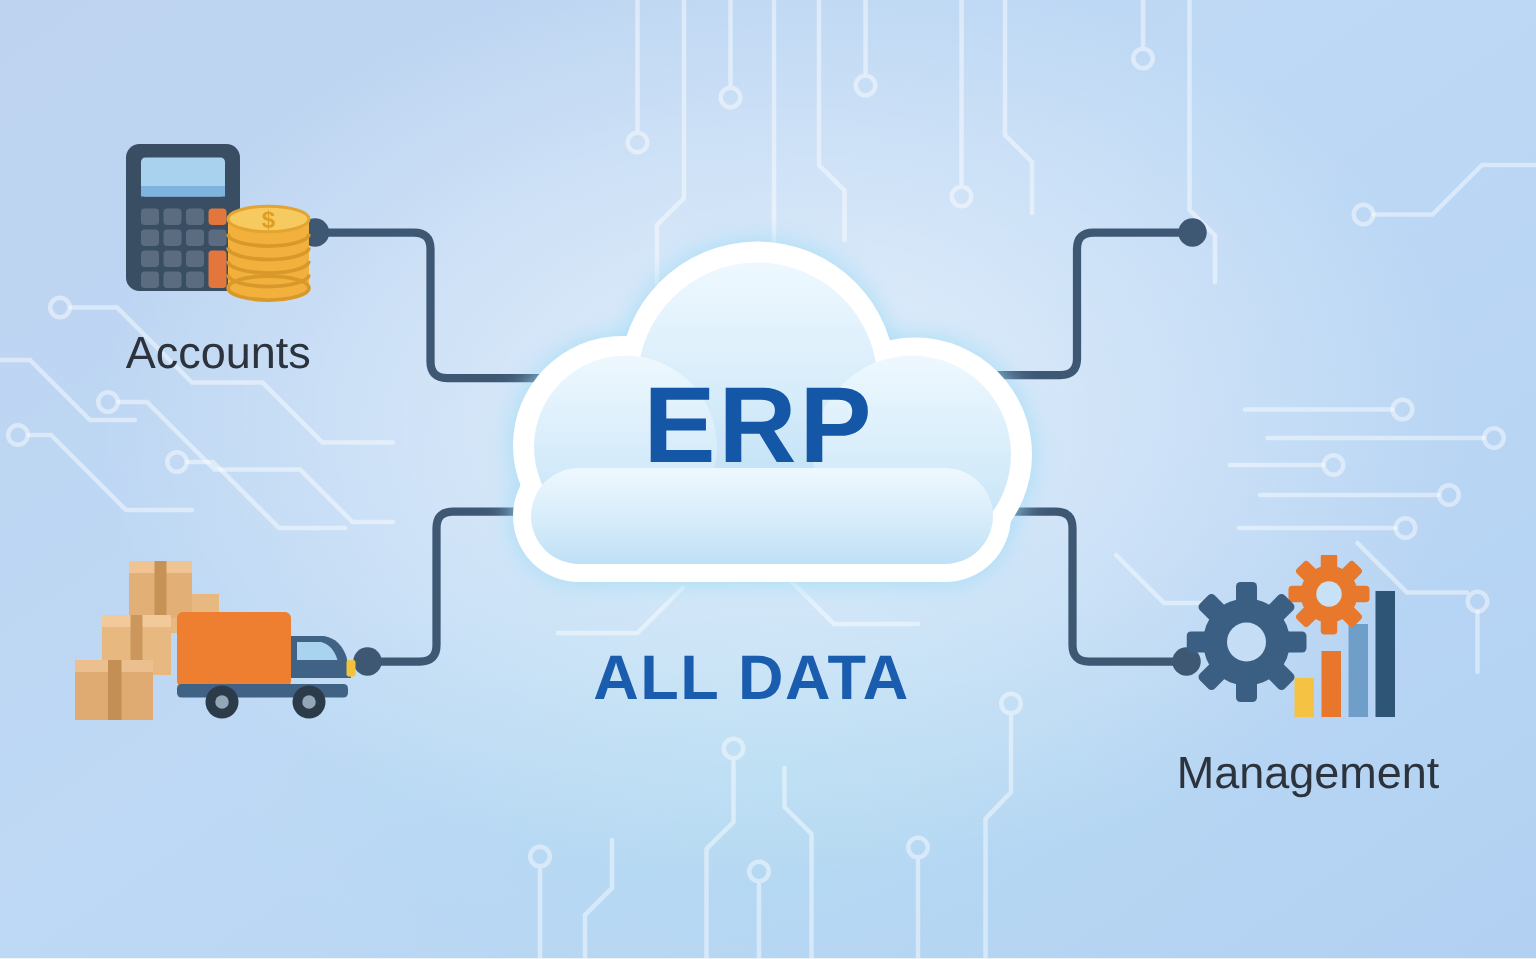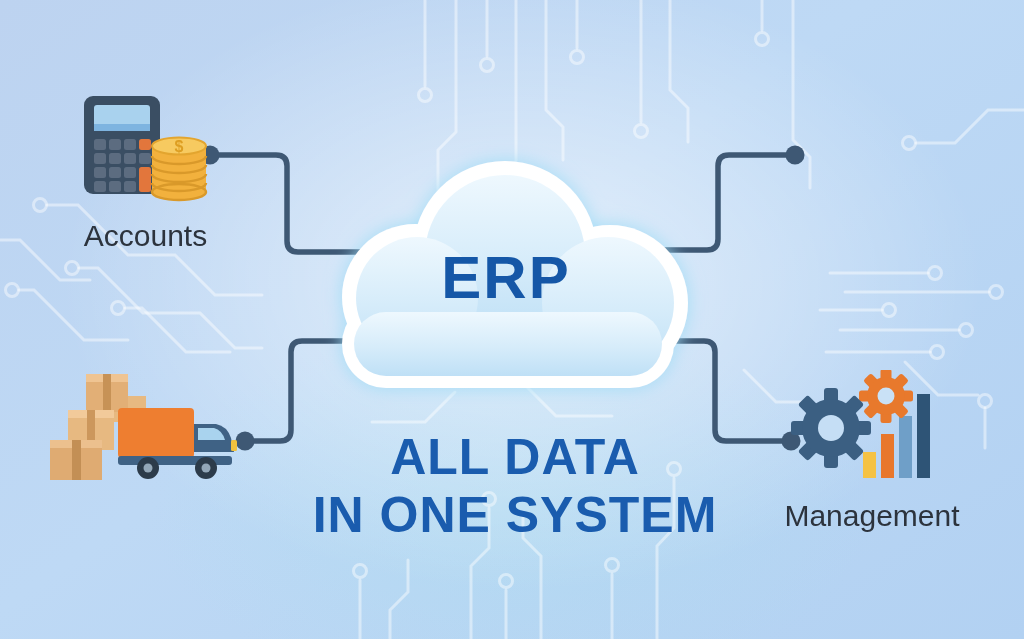--- a/index.html
+++ b/index.html
@@ -8,25 +8,25 @@
     position:relative;width:1024px;height:639px;overflow:hidden;
     background:
       radial-gradient(ellipse 640px 430px at 51% 44%, rgba(255,255,255,0.60), rgba(255,255,255,0) 72%),
       radial-gradient(ellipse 520px 270px at 50% 80%, rgba(168,226,238,0.35), rgba(168,226,238,0) 70%),
       linear-gradient(145deg,#bdd3f0 0%,#bed9f5 45%,#b2d1f2 100%);
   }
   #scene{position:absolute;left:0;top:0;}
   .overlay{position:absolute;}
   #erp-label{
     left:346px;top:248px;width:320px;text-align:center;
-    font-size:60px;font-weight:800;letter-spacing:2px;color:#1557a7;line-height:1;
+    font-size:72px;font-weight:800;letter-spacing:2px;color:#1557a7;line-height:1;
   }
   #tagline{
-    left:265px;top:428px;width:500px;text-align:center;
-    font-size:50px;font-weight:800;letter-spacing:1px;color:#1a5cae;line-height:1.16;
+    left:251px;top:428px;width:500px;text-align:center;
+    font-size:42px;font-weight:800;letter-spacing:1px;color:#1a5cae;line-height:1.16;
   }
   .node{position:absolute;display:flex;flex-direction:column;align-items:center;}
   .node .icon-wrap{display:block;}
   .node .node-label{
     margin-top:17px;font-size:30px;font-weight:400;color:#2c333d;white-space:nowrap;text-align:center;
   }
   #node-accounts{left:48px;top:94px;width:195px;}
   #node-employees{left:775px;top:96px;width:192px;}
   #node-stock{left:40px;top:374px;width:212px;}
   #node-management{left:778px;top:370px;width:188px;justify-content:space-between;}
@@ -139,21 +139,20 @@
         <circle cx="608" cy="303" r="66"></circle>
         <rect x="354" y="312" width="308" height="64" rx="32"></rect>
       </g>
     </g>
   </svg>
 
   <div id="erp-label" class="overlay">ERP</div>
 
   <div id="tagline" class="overlay">
     <div>ALL DATA</div>
-    <div>IN ONE SYSTEM</div>
   </div>
 
   <div class="node" id="node-accounts">
     <svg class="icon-wrap" width="126" height="108" viewBox="0 0 126 108">
       <rect x="1" y="2" width="76" height="98" rx="9" fill="#3a4e63"></rect>
       <rect x="11" y="11" width="56" height="26" rx="3" fill="#a9d2ee"></rect>
       <rect x="11" y="30" width="56" height="7" fill="#7eb4e0"></rect>
       <g fill="#5c6c80">
         <rect x="11" y="45" width="12" height="11" rx="2.5"></rect>
           <rect x="26" y="45" width="12" height="11" rx="2.5"></rect>

